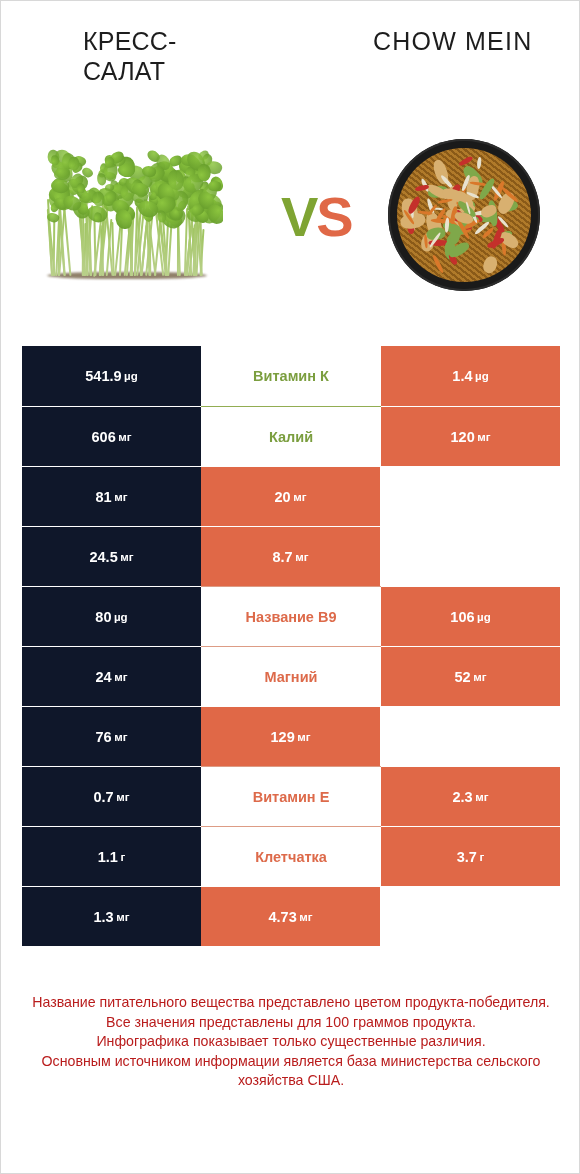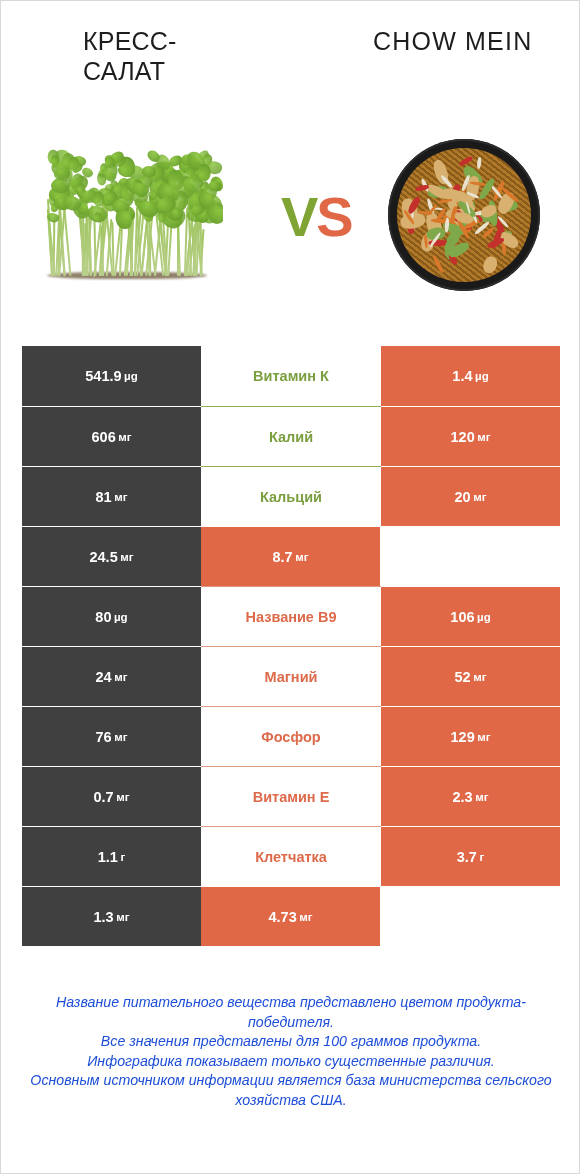--- a/index.html
+++ b/index.html
@@ -102,21 +102,21 @@
     display: flex;
     align-items: center;
     justify-content: center;
     box-sizing: border-box;
     font-size: 14.5px;
     font-weight: 700;
     height: 60px;
   }
   .cell-left {
     width: 179px;
-    background: #404040;
+    background: #0f172a;
     color: #ffffff;
     border-top: 1px solid #ffffff;
   }
   .cell-right {
     width: 179px;
     background: #e06847;
     color: #ffffff;
     border-top: 1px solid #ffffff;
   }
   .cell-mid {
@@ -144,23 +144,22 @@
 
   
   .footer {
     position: absolute;
     left: 20px;
     top: 992px;
     width: 540px;
     text-align: center;
     font-size: 14.2px;
     line-height: 19.5px;
-    color: #1d4ed8;
+    color: #b91c1c;
     white-space: pre-line;
-    font-style: italic;
   }
 
   
   .cress { position: absolute; inset: 0; }
   .cress .soil {
     position: absolute;
     left: 14px; bottom: 2px;
     width: 160px; height: 7px;
     background: #6b5638;
     border-radius: 50%/60%;
@@ -568,21 +567,20 @@
         <div class="cell cell-right">
           <span>120</span>
           <span class="unit">мг</span>
         </div>
       </div>
       <div class="row">
         <div class="cell cell-left">
           <span>81</span>
           <span class="unit">мг</span>
         </div>
-        <div class="cell cell-mid win-green">Кальций</div>
         <div class="cell cell-right">
           <span>20</span>
           <span class="unit">мг</span>
         </div>
       </div>
       <div class="row">
         <div class="cell cell-left">
           <span>24.5</span>
           <span class="unit">мг</span>
         </div>
@@ -611,21 +609,20 @@
         <div class="cell cell-right">
           <span>52</span>
           <span class="unit">мг</span>
         </div>
       </div>
       <div class="row">
         <div class="cell cell-left">
           <span>76</span>
           <span class="unit">мг</span>
         </div>
-        <div class="cell cell-mid win-orange">Фосфор</div>
         <div class="cell cell-right">
           <span>129</span>
           <span class="unit">мг</span>
         </div>
       </div>
       <div class="row">
         <div class="cell cell-left">
           <span>0.7</span>
           <span class="unit">мг</span>
         </div>

